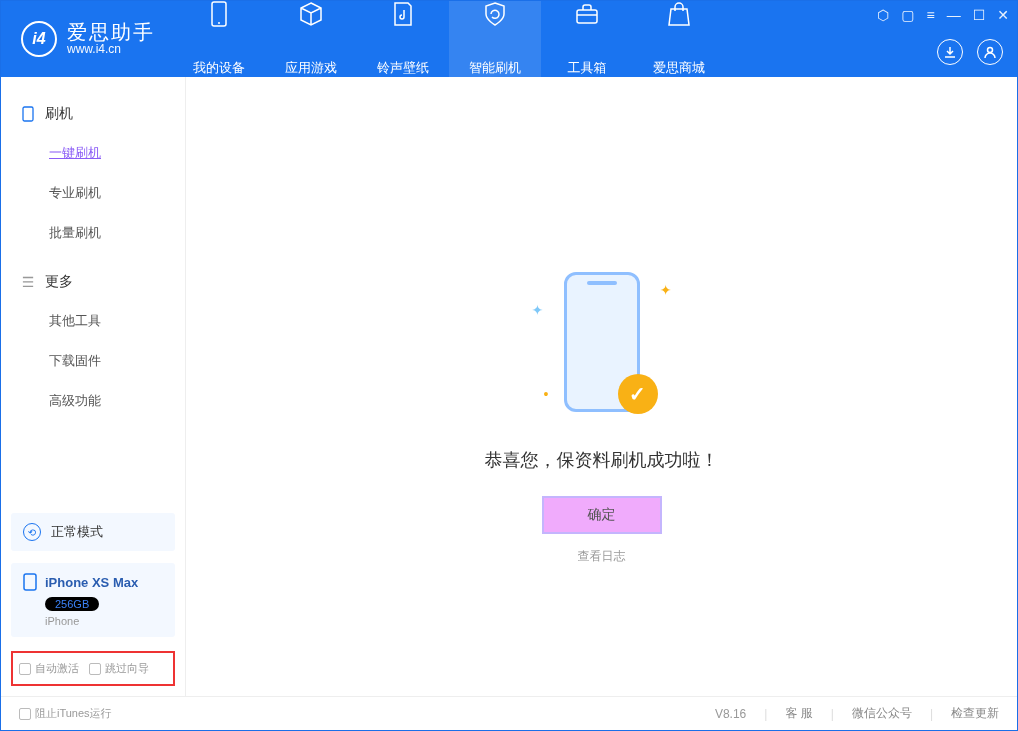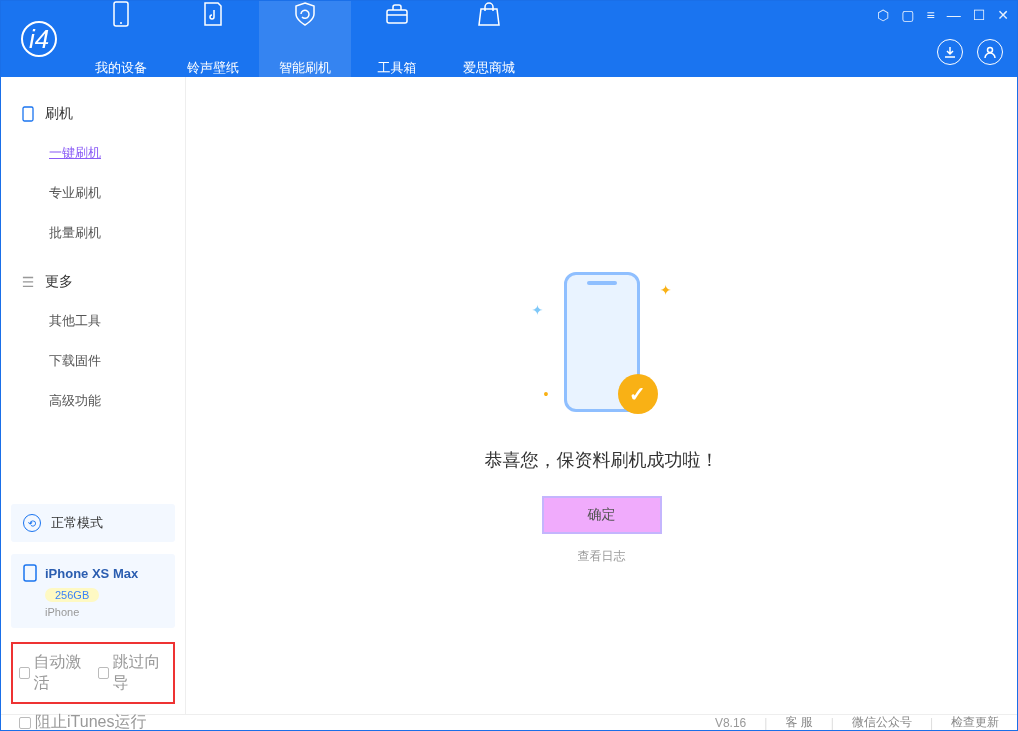--- a/index.html
+++ b/index.html
@@ -1,20 +1,20 @@
 <!DOCTYPE html>
 <html><head>
 <meta charset="utf-8">
 <style>
 * { margin: 0; padding: 0; box-sizing: border-box; font-family: "Microsoft YaHei", "PingFang SC", sans-serif; }
 body { background: #fff; }
 .window { width: 1018px; height: 731px; border: 1px solid #1a6fe8; display: flex; flex-direction: column; background: #fff; }
 .titlebar { height: 76px; background: linear-gradient(to right, #1a74f0, #1a74f0); color: #fff; display: flex; align-items: stretch; position: relative; }
 .logo-area { display: flex; align-items: center; padding: 0 18px 0 20px; gap: 10px; }
-.logo-circle { width: 36px; height: 36px; border: 2.5px solid #fff; border-radius: 50%; display: flex; align-items: center; justify-content: center; font-weight: normal; font-size: 26px; font-style: italic; }
+.logo-circle { width: 36px; height: 36px; border: 2.5px solid #fff; border-radius: 50%; display: flex; align-items: center; justify-content: center; font-weight: bold; font-size: 16px; font-style: italic; }
 .logo-text { line-height: 1.1; }
 .logo-text .name { font-size: 20px; font-weight: 500; letter-spacing: 2px; }
 .logo-text .url { font-size: 12px; opacity: 0.95; }
 .nav { display: flex; align-items: stretch; flex: 1; }
 .nav-item { width: 92px; display: flex; flex-direction: column; align-items: center; justify-content: space-between; gap: 4px; cursor: pointer; font-size: 13px; position: relative; }
 .nav-item.active { background: rgba(255,255,255,0.12); }
 .nav-icon { width: 26px; height: 26px; display: flex; align-items: center; justify-content: center; }
 .window-controls { position: absolute; top: 6px; right: 8px; display: flex; gap: 12px; font-size: 14px; color: #fff; }
 .window-controls span { cursor: pointer; opacity: 0.9; }
 .header-circles { position: absolute; right: 14px; bottom: 12px; display: flex; gap: 14px; }
@@ -24,62 +24,74 @@
 .side-section-title { display: flex; align-items: center; gap: 10px; padding: 10px 20px; font-size: 14px; color: #333; }
 .side-section-title .sicon { width: 14px; height: 14px; display: flex; align-items: center; justify-content: center; color: #1a74f0; }
 .side-item { padding: 11px 20px 11px 48px; font-size: 13px; color: #555; cursor: pointer; }
 .side-item.active { color: #8b5cf6; text-decoration: underline; }
 .side-flex { flex: 1; }
 .device-box { margin: 6px 10px; padding: 10px 12px; background: #f3f8ff; border-radius: 3px; font-size: 13px; color: #333; display: flex; align-items: center; gap: 10px; cursor: pointer; }
 .device-box.detail { display: block; }
 .device-box .dicon { width: 18px; height: 18px; border: 1.5px solid #1a74f0; border-radius: 50%; display: flex; align-items: center; justify-content: center; color: #1a74f0; font-size: 10px; }
 .device-name { font-weight: 600; color: #2a5db0; font-size: 13px; display: flex; align-items: center; gap: 8px; }
 .device-name .picon { color: #1a74f0; }
-.storage-pill { display: inline-block; margin-top: 6px; margin-left: 22px; background: #fef9c3; color: #3b82f6; border-radius: 10px; padding: 1px 10px; font-size: 11px; }
+.storage-pill { display: inline-block; margin-top: 6px; margin-left: 22px; background: #000000; color: #3b82f6; border-radius: 10px; padding: 1px 10px; font-size: 11px; }
 .device-sub { margin-left: 22px; margin-top: 4px; font-size: 11px; color: #999; }
 .highlight-box { margin: 8px 10px 10px 10px; border: 2px solid #e33; padding: 8px 6px; display: flex; gap: 10px; align-items: center; }
-.chk { display: flex; align-items: center; gap: 4px; font-size: 16px; color: #999; cursor: pointer; }
+.chk { display: flex; align-items: center; gap: 4px; font-size: 11px; color: #999; cursor: pointer; }
 .chk .box { width: 12px; height: 12px; border: 1px solid #bbb; border-radius: 2px; }
 .main { flex: 1; display: flex; flex-direction: column; align-items: center; justify-content: flex-start; padding-top: 195px; }
 .success-img { position: relative; width: 120px; height: 150px; margin-bottom: 26px; }
 .phone-outline { position: absolute; left: 22px; top: 0; width: 76px; height: 140px; border: 3px solid #8fbfff; border-radius: 12px; background: #e9f3ff; }
 .phone-outline::before { content:""; position:absolute; top:6px; left:50%; transform:translateX(-50%); width:30px; height:4px; background:#8fbfff; border-radius:3px; }
 .badge { position: absolute; right: 4px; bottom: 8px; width: 40px; height: 40px; background: #f9b115; border-radius: 50%; display: flex; align-items: center; justify-content: center; color: #fff; font-size: 20px; font-weight: bold; }
 .sparkle { position: absolute; color: #f9b115; font-size: 14px; }
 .sparkle.s1 { left: -10px; top: 30px; color:#7fc8f8;}
 .sparkle.s2 { right: -10px; top: 10px; color:#f9b115;}
 .sparkle.s3 { left: 2px; bottom: 20px; color:#f9b115;}
 .success-msg { font-size: 18px; color: #333; margin-bottom: 24px; }
 .ok-btn { border: 2px solid #c4b5fd; background: #f0abfc; padding: 8px 44px; font-size: 14px; color: #555; cursor: pointer; margin-bottom: 14px; font-family: Liberation Serif, serif; }
 .view-log { font-size: 12px; color: #999; cursor: pointer; }
-.footer { height: 16px; border-top: 1px solid #eee; display: flex; align-items: center; padding: 0 18px; font-size: 12px; color: #999; gap: 18px; }
+.footer { height: 34px; border-top: 1px solid #eee; display: flex; align-items: center; padding: 0 18px; font-size: 12px; color: #999; gap: 18px; }
 .footer .spacer { flex: 1; }
 .footer .ver { color: #999; }
 .footer .flink { color: #888; cursor: pointer; }
 .footer .divider { color: #ddd; }
 svg { display: block; }
 </style>
 </head>
 <body>
 
 <div class="window">
 
   <div class="titlebar">
     <div class="logo-area">
       <div class="logo-circle">i4</div>
+      <div class="logo-text">
+        <div class="name">爱思助手</div>
+        <div class="url">www.i4.cn</div>
+      </div>
     </div>
     <div class="nav">
       <div class="nav-item">
         <div class="nav-icon">
             <svg width="20" height="26" viewBox="0 0 20 26">
               <rect x="3" y="1" width="14" height="24" rx="2" fill="none" stroke="#fff" stroke-width="1.5"></rect>
               <circle cx="10" cy="22" r="1" fill="#fff"></circle>
             </svg>
           </div>
         <span>我的设备</span>
+      </div>
+      <div class="nav-item">
+        <div class="nav-icon">
+            <svg width="26" height="26" viewBox="0 0 26 26">
+              <path d="M13 2 L23 7 L23 19 L13 24 L3 19 L3 7 Z M3 7 L13 12 L23 7 M13 12 L13 24" fill="none" stroke="#fff" stroke-width="1.5"></path>
+            </svg>
+          </div>
+        <span>应用游戏</span>
       </div>
       <div class="nav-item">
         <div class="nav-icon">
             <svg width="22" height="26" viewBox="0 0 22 26">
               <path d="M3 2 H16 L19 5 V24 H3 Z" fill="none" stroke="#fff" stroke-width="1.5"></path>
               <path d="M12 9 v7 a2 2 0 1 1 -2 -2" fill="none" stroke="#fff" stroke-width="1.5"></path>
             </svg>
           </div>
         <span>铃声壁纸</span>
       </div>

